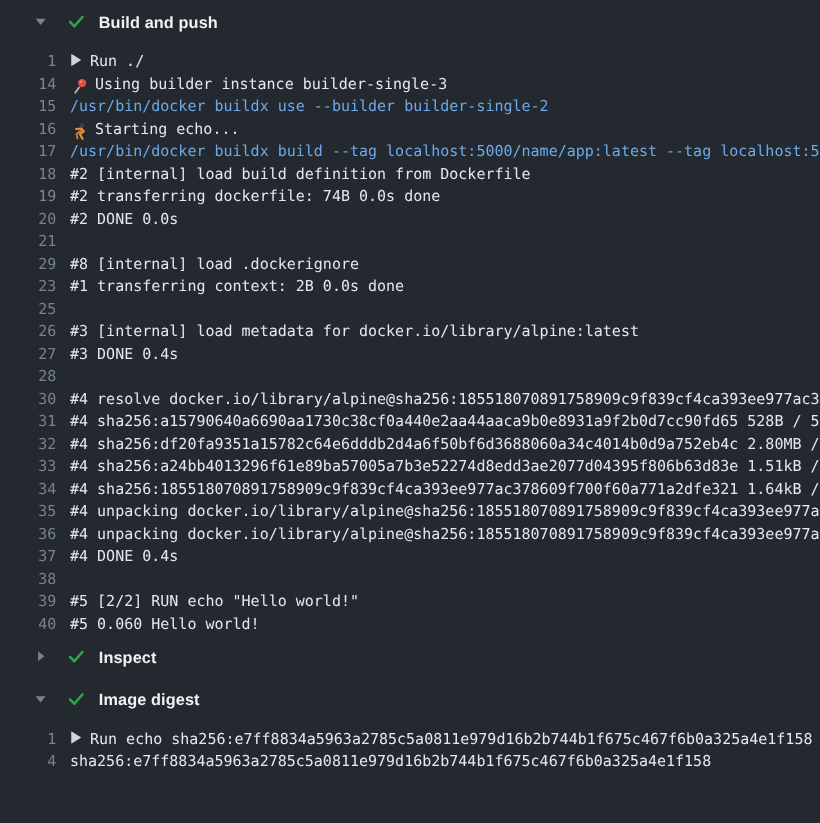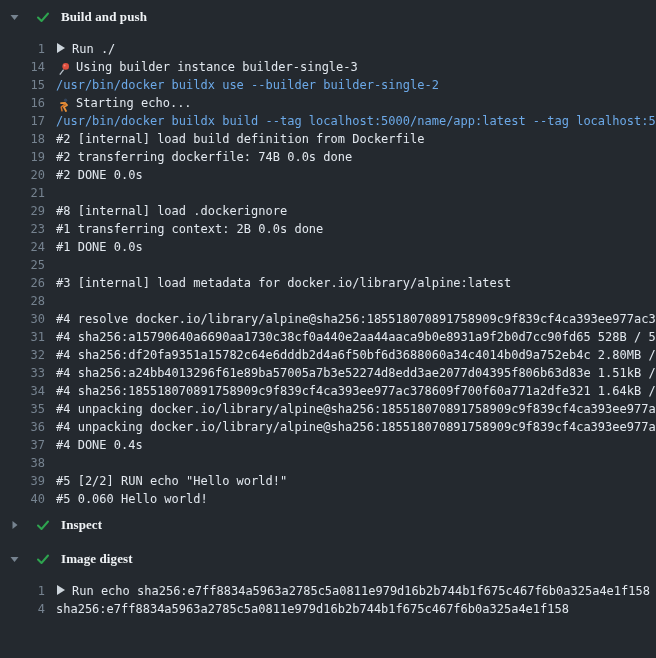--- a/index.html
+++ b/index.html
@@ -3,21 +3,21 @@
 <meta charset="utf-8">
 <style>
   html,body{margin:0;padding:0;}
   body{
     width:656px;height:658px;overflow:hidden;
     background:var(--bg,#24292f);
     font-family:"Liberation Sans","DejaVu Sans",sans-serif;
   }
   .section-header{
     display:flex;align-items:center;height:34px;
-    padding-left:9px;cursor:pointer;font-family:Liberation Serif, serif;
+    padding-left:27px;cursor:pointer;
   }
   .chev{width:11px;height:10px;flex:none;margin-right:15px;display:flex;align-items:center;}
   .check{width:16px;height:16px;flex:none;margin-right:10px;display:flex;align-items:center;}
   .section-title{
     color:var(--header-text,#f0f3f6);
     font-size:13px;font-weight:bold;letter-spacing:.1px;
   }
   .log-block{margin-top:6px;margin-bottom:0;}
   .log-row{
     display:flex;height:18px;line-height:18px;
@@ -70,23 +70,23 @@
               <path d="M4 5.2 L8 4.8 L10 7.2 L6.8 9 L9 13" stroke="#e8913a" stroke-width="1.8" fill="none" stroke-linecap="round" stroke-linejoin="round"></path>
               <path d="M8 6.2 L4.2 9.2 L5 12.8" stroke="#d8762a" stroke-width="1.5" fill="none" stroke-linecap="round" stroke-linejoin="round"></path>
             </svg></span><span class="txt">Starting echo...</span></span></div>
       <div class="log-row"><span class="gutter">17</span><span class="content cmd"><span class="txt">/usr/bin/docker buildx build --tag localhost:5000/name/app:latest --tag localhost:5</span></span></div>
       <div class="log-row"><span class="gutter">18</span><span class="content"><span class="txt">#2 [internal] load build definition from Dockerfile</span></span></div>
       <div class="log-row"><span class="gutter">19</span><span class="content"><span class="txt">#2 transferring dockerfile: 74B 0.0s done</span></span></div>
       <div class="log-row"><span class="gutter">20</span><span class="content"><span class="txt">#2 DONE 0.0s</span></span></div>
       <div class="log-row"><span class="gutter">21</span><span class="content"><span class="txt"></span></span></div>
       <div class="log-row"><span class="gutter">29</span><span class="content"><span class="txt">#8 [internal] load .dockerignore</span></span></div>
       <div class="log-row"><span class="gutter">23</span><span class="content"><span class="txt">#1 transferring context: 2B 0.0s done</span></span></div>
-      <div class="log-row"><span class="gutter">24</span><span class="content"><span class="txt">#1 DONE 0.0s</span></span></div>
       <div class="log-row"><span class="gutter">25</span><span class="content"><span class="txt"></span></span></div>
       <div class="log-row"><span class="gutter">26</span><span class="content"><span class="txt">#3 [internal] load metadata for docker.io/library/alpine:latest</span></span></div>
+      <div class="log-row"><span class="gutter">27</span><span class="content"><span class="txt">#3 DONE 0.4s</span></span></div>
       <div class="log-row"><span class="gutter">28</span><span class="content"><span class="txt"></span></span></div>
       <div class="log-row"><span class="gutter">30</span><span class="content"><span class="txt">#4 resolve docker.io/library/alpine@sha256:185518070891758909c9f839cf4ca393ee977ac3</span></span></div>
       <div class="log-row"><span class="gutter">31</span><span class="content"><span class="txt">#4 sha256:a15790640a6690aa1730c38cf0a440e2aa44aaca9b0e8931a9f2b0d7cc90fd65 528B / 5</span></span></div>
       <div class="log-row"><span class="gutter">32</span><span class="content"><span class="txt">#4 sha256:df20fa9351a15782c64e6dddb2d4a6f50bf6d3688060a34c4014b0d9a752eb4c 2.80MB /</span></span></div>
       <div class="log-row"><span class="gutter">33</span><span class="content"><span class="txt">#4 sha256:a24bb4013296f61e89ba57005a7b3e52274d8edd3ae2077d04395f806b63d83e 1.51kB /</span></span></div>
       <div class="log-row"><span class="gutter">34</span><span class="content"><span class="txt">#4 sha256:185518070891758909c9f839cf4ca393ee977ac378609f700f60a771a2dfe321 1.64kB /</span></span></div>
       <div class="log-row"><span class="gutter">35</span><span class="content"><span class="txt">#4 unpacking docker.io/library/alpine@sha256:185518070891758909c9f839cf4ca393ee977a</span></span></div>
       <div class="log-row"><span class="gutter">36</span><span class="content"><span class="txt">#4 unpacking docker.io/library/alpine@sha256:185518070891758909c9f839cf4ca393ee977a</span></span></div>
       <div class="log-row"><span class="gutter">37</span><span class="content"><span class="txt">#4 DONE 0.4s</span></span></div>
       <div class="log-row"><span class="gutter">38</span><span class="content"><span class="txt"></span></span></div>

